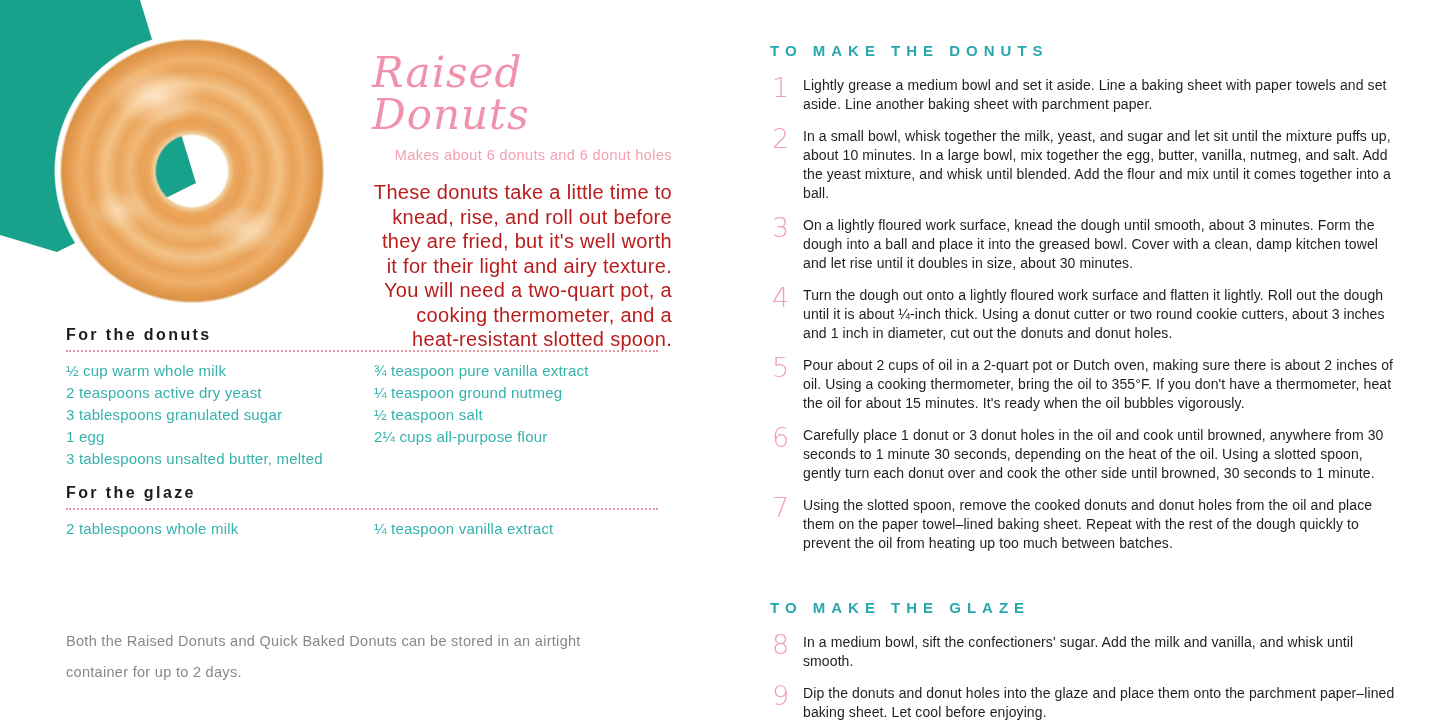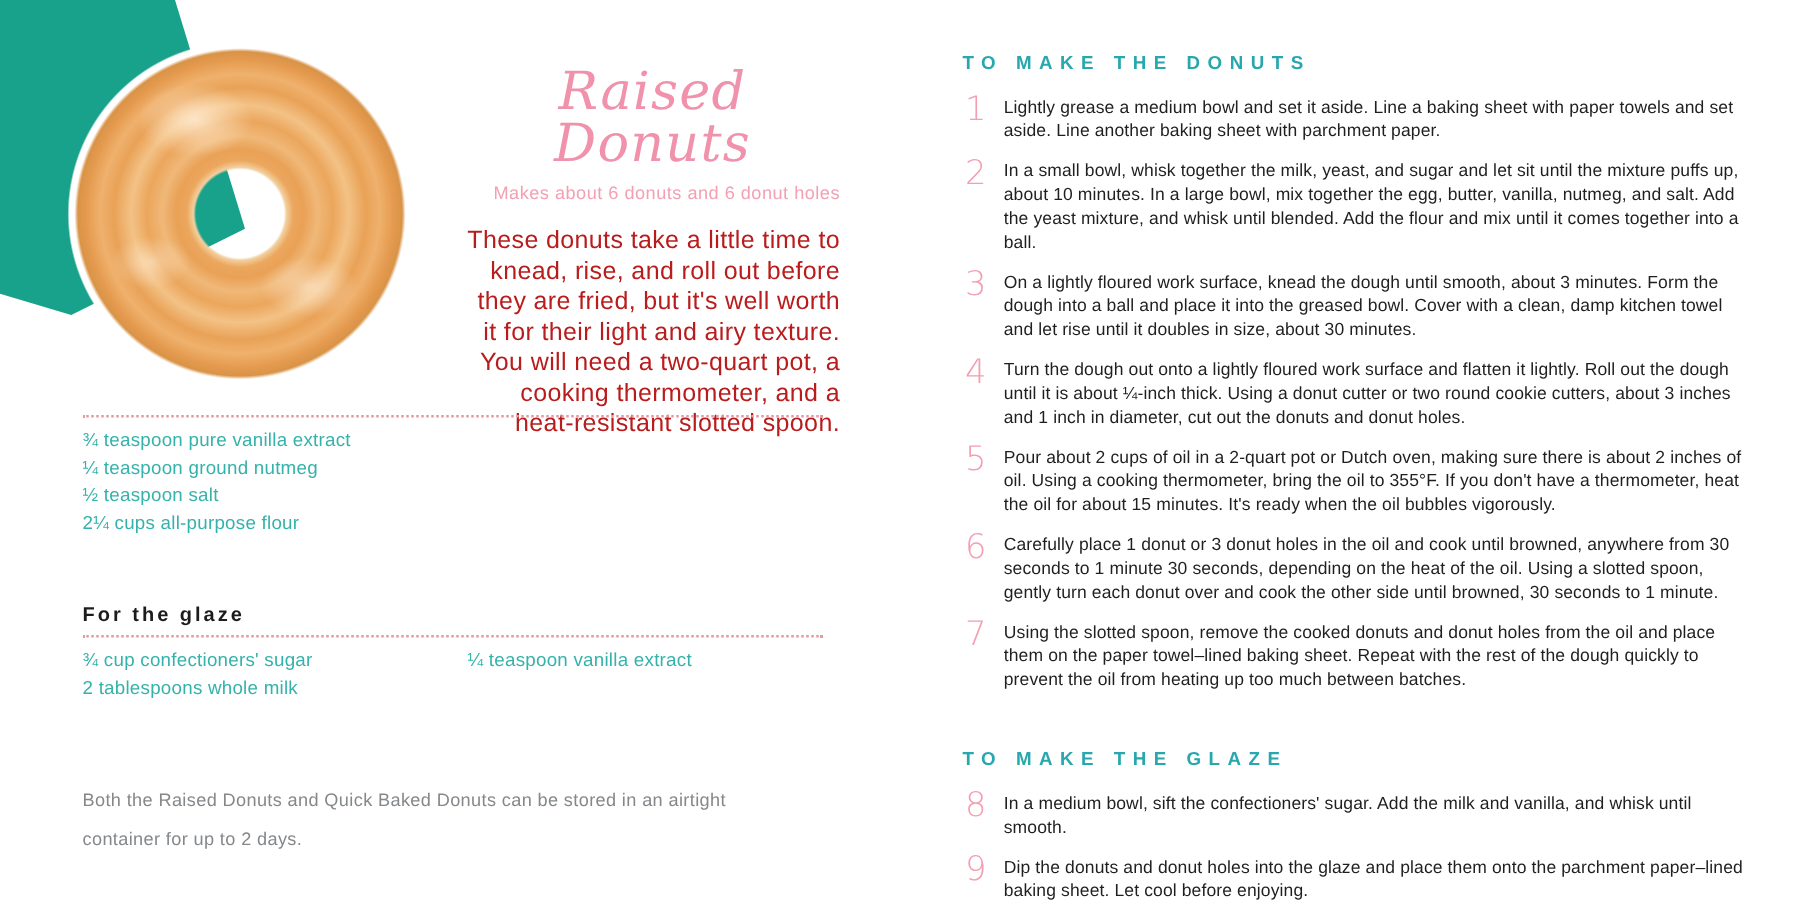--- a/index.html
+++ b/index.html
@@ -34,21 +34,21 @@
         #e59b4f 89%,
         #d99347 94%,
         #ffffff 96% 99%,
         rgba(255,255,255,0) 100%);
   }
 
   
   .recipe-header { position:absolute; left:372px; top:52px; width:300px; }
   .recipe-title {
     font-family:"DejaVu Serif", serif; font-style:italic; font-weight:normal;
-    font-size:42px; color:#f192ac; text-align:center; letter-spacing:1px; line-height:1;
+    font-size:42px; color:#f192ac; letter-spacing:1px; line-height:1;
   }
   .recipe-yield {
     margin-top:11px; text-align:right; font-size:14.5px; color:#f3a0b4; letter-spacing:0.4px;
   }
   .recipe-desc {
     margin-top:17px; font-size:20px; line-height:24.5px; color:#b91c1c; letter-spacing:0.3px;text-align:right;
   }
 
   
   .ing-section { position:absolute; left:66px; width:592px; }
@@ -87,37 +87,44 @@
   <div class="teal-shape"></div>
   <div class="donut"></div>
 
   <div class="recipe-header">
     <div class="recipe-title">Raised Donuts</div>
     <div class="recipe-yield">Makes about 6 donuts and 6 donut holes</div>
     <div class="recipe-desc">These donuts take a little time to knead, rise, and roll out before they are fried, but it's well worth it for their light and airy texture. You will need a two-quart pot, a cooking thermometer, and a heat-resistant slotted spoon.</div>
   </div>
 
   <div class="ing-section ing-donuts">
+    <div class="ing-heading">For the donuts</div>
     <div class="ing-divider"></div>
     <div class="ing-grid">
+      <div class="ing-col">
+        <div>½ cup warm whole milk</div>
+        <div>2 teaspoons active dry yeast</div>
+        <div>3 tablespoons granulated sugar</div>
+        <div>1 egg</div>
+        <div>3 tablespoons unsalted butter, melted</div>
+      </div>
       <div class="ing-col">
         <div>¾ teaspoon pure vanilla extract</div>
         <div>¼ teaspoon ground nutmeg</div>
         <div>½ teaspoon salt</div>
         <div>2¼ cups all-purpose flour</div>
       </div>
     </div>
   </div>
 
   <div class="ing-section ing-glaze">
     <div class="ing-heading">For the glaze</div>
     <div class="ing-divider"></div>
     <div class="ing-grid">
       <div class="ing-col">
-        <div>¾ cup confectioners' sugar</div>
         <div>2 tablespoons whole milk</div>
       </div>
       <div class="ing-col">
         <div>¼ teaspoon vanilla extract</div>
       </div>
     </div>
   </div>
 
   <div class="storage-note">Both the Raised Donuts and Quick Baked Donuts can be stored in an airtight container for up to 2 days.</div>
 

